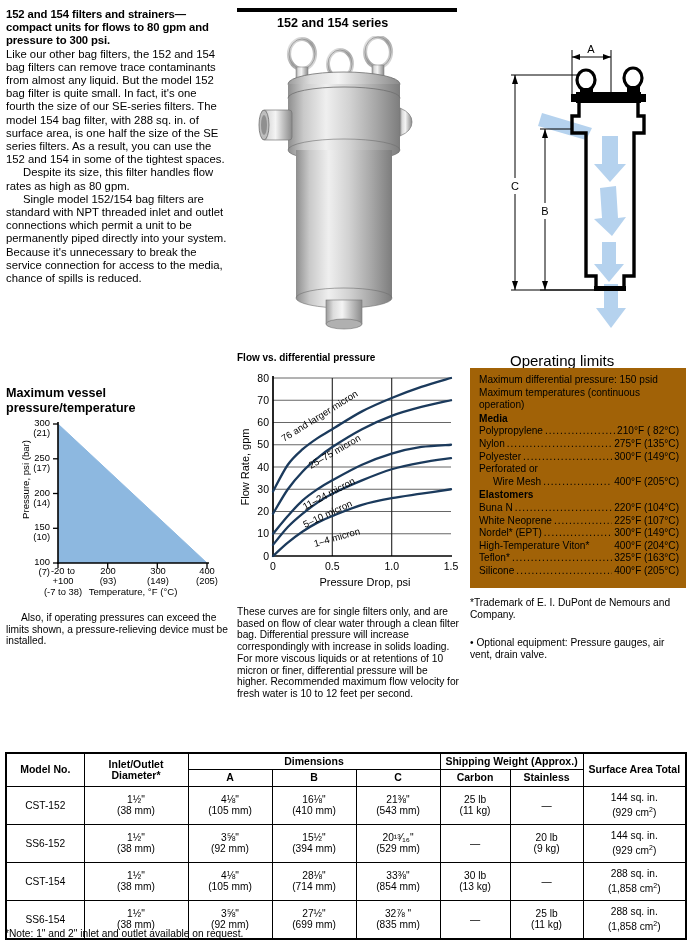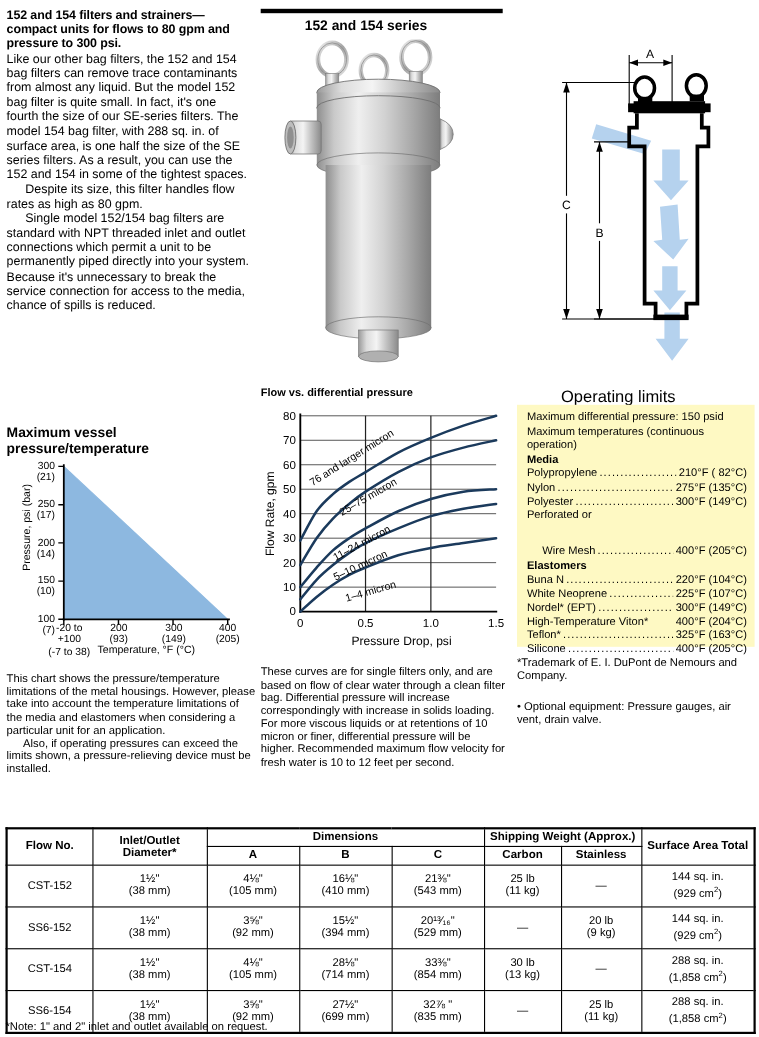--- a/index.html
+++ b/index.html
@@ -76,34 +76,34 @@
 
   
   .diagram { position:absolute; left:468px; top:36px; width:218px; height:305px; }
 
   .oplimits-title {
     position:absolute; left:470px; top:352px; width:215px;
     font-size:15px; font-weight:normal;margin-left:40px;
   }
   .oplimits-box {
     position:absolute; left:470px; top:368px; width:216px; height:220px;
-    background:#fef9c3;
+    background:#a16207;
     padding:6px 7px 4px 9px; box-sizing:border-box;
     font-size:10.1px; line-height:12.6px;
   }
   .ol-sub { font-weight:bold; margin-top:1px; }
   .ol-row { display:flex; align-items:baseline; white-space:nowrap; }
   .ol-name { flex:0 0 auto; }
   .ol-dots {
     flex:1 1 auto; overflow:hidden; margin:0 2px;
     font-size:10px; letter-spacing:1px; color:#000;
     white-space:nowrap;
   }
   .ol-val { flex:0 0 auto; text-align:right; }
-  .ol-indent { padding-left:14px;margin-top:20px; }
+  .ol-indent { padding-left:14px; }
 
   .tm-note {
     position:absolute; left:470px; top:597px; width:218px;
     font-size:10.2px; line-height:11.7px;
   }
   .opt-note {
     position:absolute; left:470px; top:637px; width:218px;
     font-size:10.2px; line-height:11.7px;
   }
 
@@ -177,21 +177,20 @@
     <div class="pt-xlab" style="left:22px; top:148px;">-20 to<br>+100<br>(-7 to 38)</div>
     <div class="pt-xlab" style="left:67px; top:148px;">200<br>(93)</div>
     <div class="pt-xlab" style="left:117px; top:148px;">300<br>(149)</div>
     <div class="pt-xlab" style="left:166px; top:148px;">400<br>(205)</div>
 
     <div class="pt-axis-title-y">Pressure, psi (bar)</div>
     <div class="pt-axis-title-x">Temperature, °F (°C)</div>
   </div>
 
   <div class="pt-note">
-    <p>This chart shows the pressure/temperature limitations of the metal housings. However, please take into account the temperature limitations of the media and elastomers when considering a particular unit for an application.</p>
     <p>
         <span class="ind">Also, if operating pressures can exceed the limits shown, a pressure-relieving device must be installed.</span>
       </p>
   </div>
 
   <div class="series-head">
     <div class="series-rule"></div>
     <div class="series-title">152 and 154 series</div>
   </div>
 
@@ -475,21 +474,21 @@
           <col style="width:104px">
         <col style="width:84px">
           <col style="width:84px">
           <col style="width:84px">
         <col style="width:70px">
           <col style="width:73px">
         <col style="width:103px">
       </colgroup>
       <thead>
         <tr>
-          <th rowspan="2">Flow No.</th>
+          <th rowspan="2">Model No.</th>
           <th rowspan="2">Inlet/Outlet Diameter*</th>
           <th colspan="3">Dimensions</th>
           <th colspan="2">Shipping Weight (Approx.)</th>
           <th rowspan="2">Surface Area Total</th>
         </tr>
         <tr>
           <th>A</th>
           <th>B</th>
           <th>C</th>
           <th>Carbon</th>

